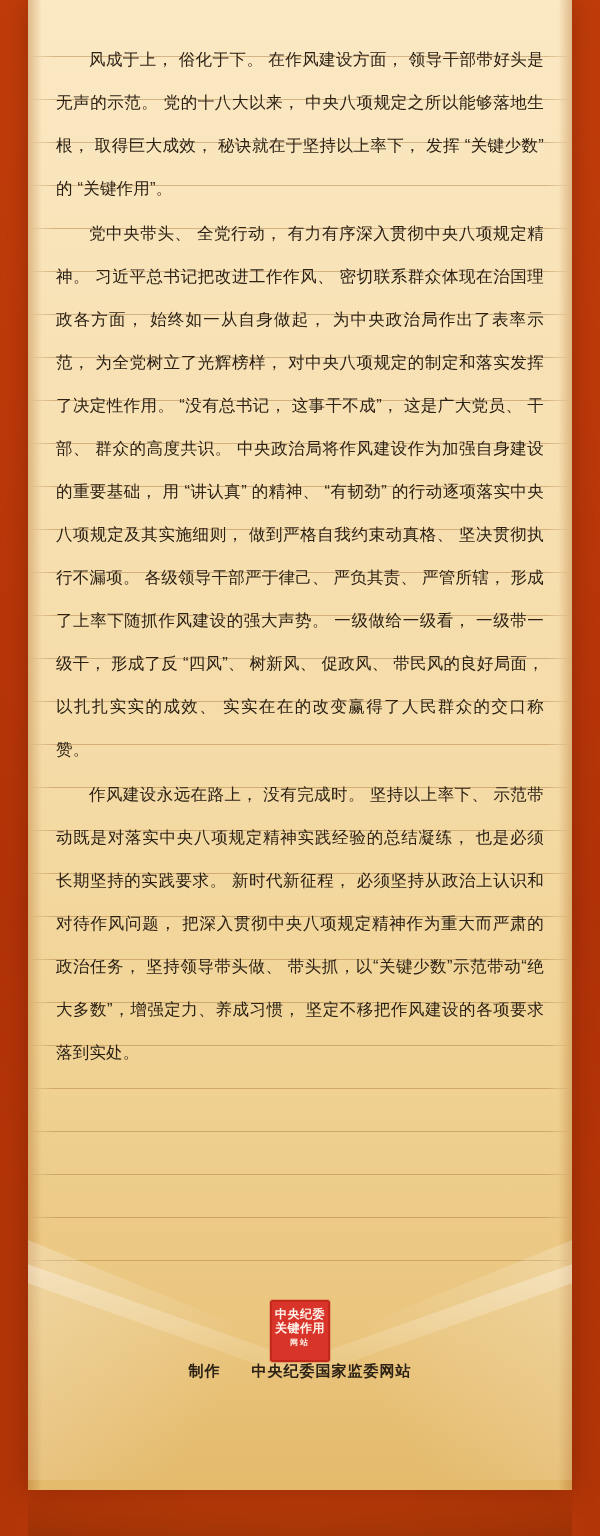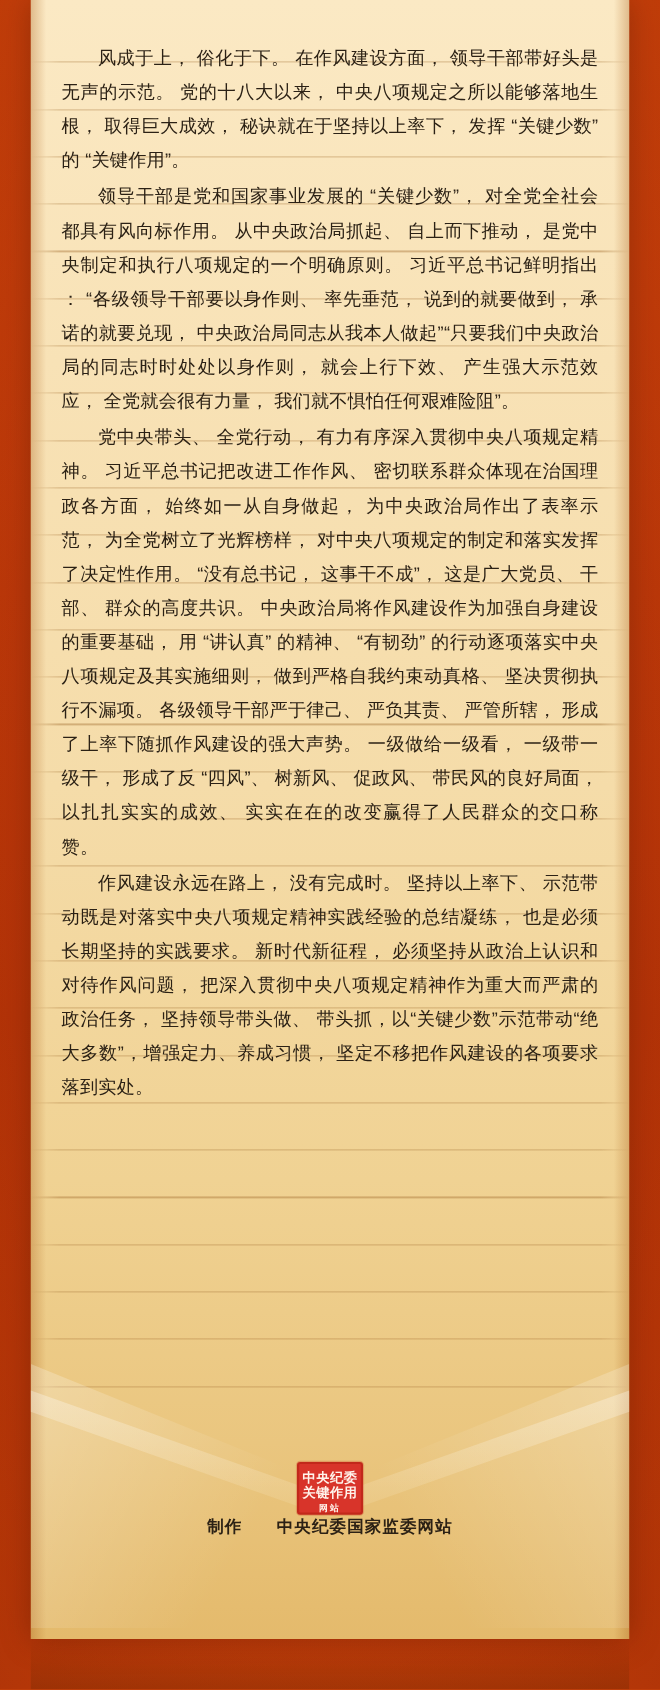--- a/index.html
+++ b/index.html
@@ -127,52 +127,51 @@
     position: absolute;
     left: 56px;
     top: 38px;
     width: 488px;
     z-index: 3;
   }
   p.para {
     margin: 0 0 2px 0;
     font-family: "Liberation Sans", "DejaVu Sans", sans-serif;
     font-size: 16.5px;
-    line-height: 31px;
+    line-height: 43px;
     color: #2B2115;
     text-align: justify;
     text-justify: inter-ideograph;
     letter-spacing: 0.2px;
     text-indent: 2em;
   }
 
   
   .footer {
     position: absolute;
     left: 0;
     top: 1300px;
     width: 600px;
     text-align: center;
     z-index: 4;
   }
   .seal {
     display: inline-block;
     width: 60px;
-    height: 48px;
+    height: 62px;
     border: 2px solid #C2281B;
     border-radius: 3px;
     background: #D8342A;
     color: #FFF4EC;
     font-size: 11px;
     line-height: 14px;
     font-weight: bold;
     letter-spacing: 0.5px;
     padding-top: 5px;
     box-shadow: 0 0 0 1px rgba(200,40,20,0.25);
-    margin-top: 29px;
   }
   .seal .l1, .seal .l2 { display: block; font-size: 12px; }
   .seal .l3 { display: block; font-size: 8px; margin-top: 1px; letter-spacing: 2px; }
   .credit {
     margin-top: 0;
     font-size: 15px;
     color: #2B2115;
     font-weight: bold;
     letter-spacing: 1px;
   }
@@ -201,21 +200,20 @@
   </div>
 
   <div class="flap">
     <div class="fold-l"></div>
     <div class="fold-r"></div>
     <div class="tri"></div>
   </div>
 
   <div class="content">
     <p class="para">风成于上， 俗化于下。 在作风建设方面， 领导干部带好头是无声的示范。 党的十八大以来， 中央八项规定之所以能够落地生根， 取得巨大成效， 秘诀就在于坚持以上率下， 发挥 “关键少数” 的 “关键作用”。</p>
-    <p class="para">领导干部是党和国家事业发展的 “关键少数”， 对全党全社会都具有风向标作用。 从中央政治局抓起、 自上而下推动， 是党中央制定和执行八项规定的一个明确原则。 习近平总书记鲜明指出 ： “各级领导干部要以身作则、 率先垂范， 说到的就要做到， 承诺的就要兑现， 中央政治局同志从我本人做起”“只要我们中央政治局的同志时时处处以身作则， 就会上行下效、 产生强大示范效应， 全党就会很有力量， 我们就不惧怕任何艰难险阻”。</p>
     <p class="para">党中央带头、 全党行动， 有力有序深入贯彻中央八项规定精神。 习近平总书记把改进工作作风、 密切联系群众体现在治国理政各方面， 始终如一从自身做起， 为中央政治局作出了表率示范， 为全党树立了光辉榜样， 对中央八项规定的制定和落实发挥了决定性作用。 “没有总书记， 这事干不成”， 这是广大党员、 干部、 群众的高度共识。 中央政治局将作风建设作为加强自身建设的重要基础， 用 “讲认真” 的精神、 “有韧劲” 的行动逐项落实中央八项规定及其实施细则， 做到严格自我约束动真格、 坚决贯彻执行不漏项。 各级领导干部严于律己、 严负其责、 严管所辖， 形成了上率下随抓作风建设的强大声势。 一级做给一级看， 一级带一级干， 形成了反 “四风”、 树新风、 促政风、 带民风的良好局面， 以扎扎实实的成效、 实实在在的改变赢得了人民群众的交口称赞。</p>
     <p class="para">作风建设永远在路上， 没有完成时。 坚持以上率下、 示范带动既是对落实中央八项规定精神实践经验的总结凝练， 也是必须长期坚持的实践要求。 新时代新征程， 必须坚持从政治上认识和对待作风问题， 把深入贯彻中央八项规定精神作为重大而严肃的政治任务， 坚持领导带头做、 带头抓，以“关键少数”示范带动“绝大多数”，增强定力、养成习惯， 坚定不移把作风建设的各项要求落到实处。</p>
   </div>
 
   <div class="footer">
     <div class="seal">
       <span class="l1">中央纪委</span>
       <span class="l2">关键作用</span>
       <span class="l3">网站</span>
     </div>

